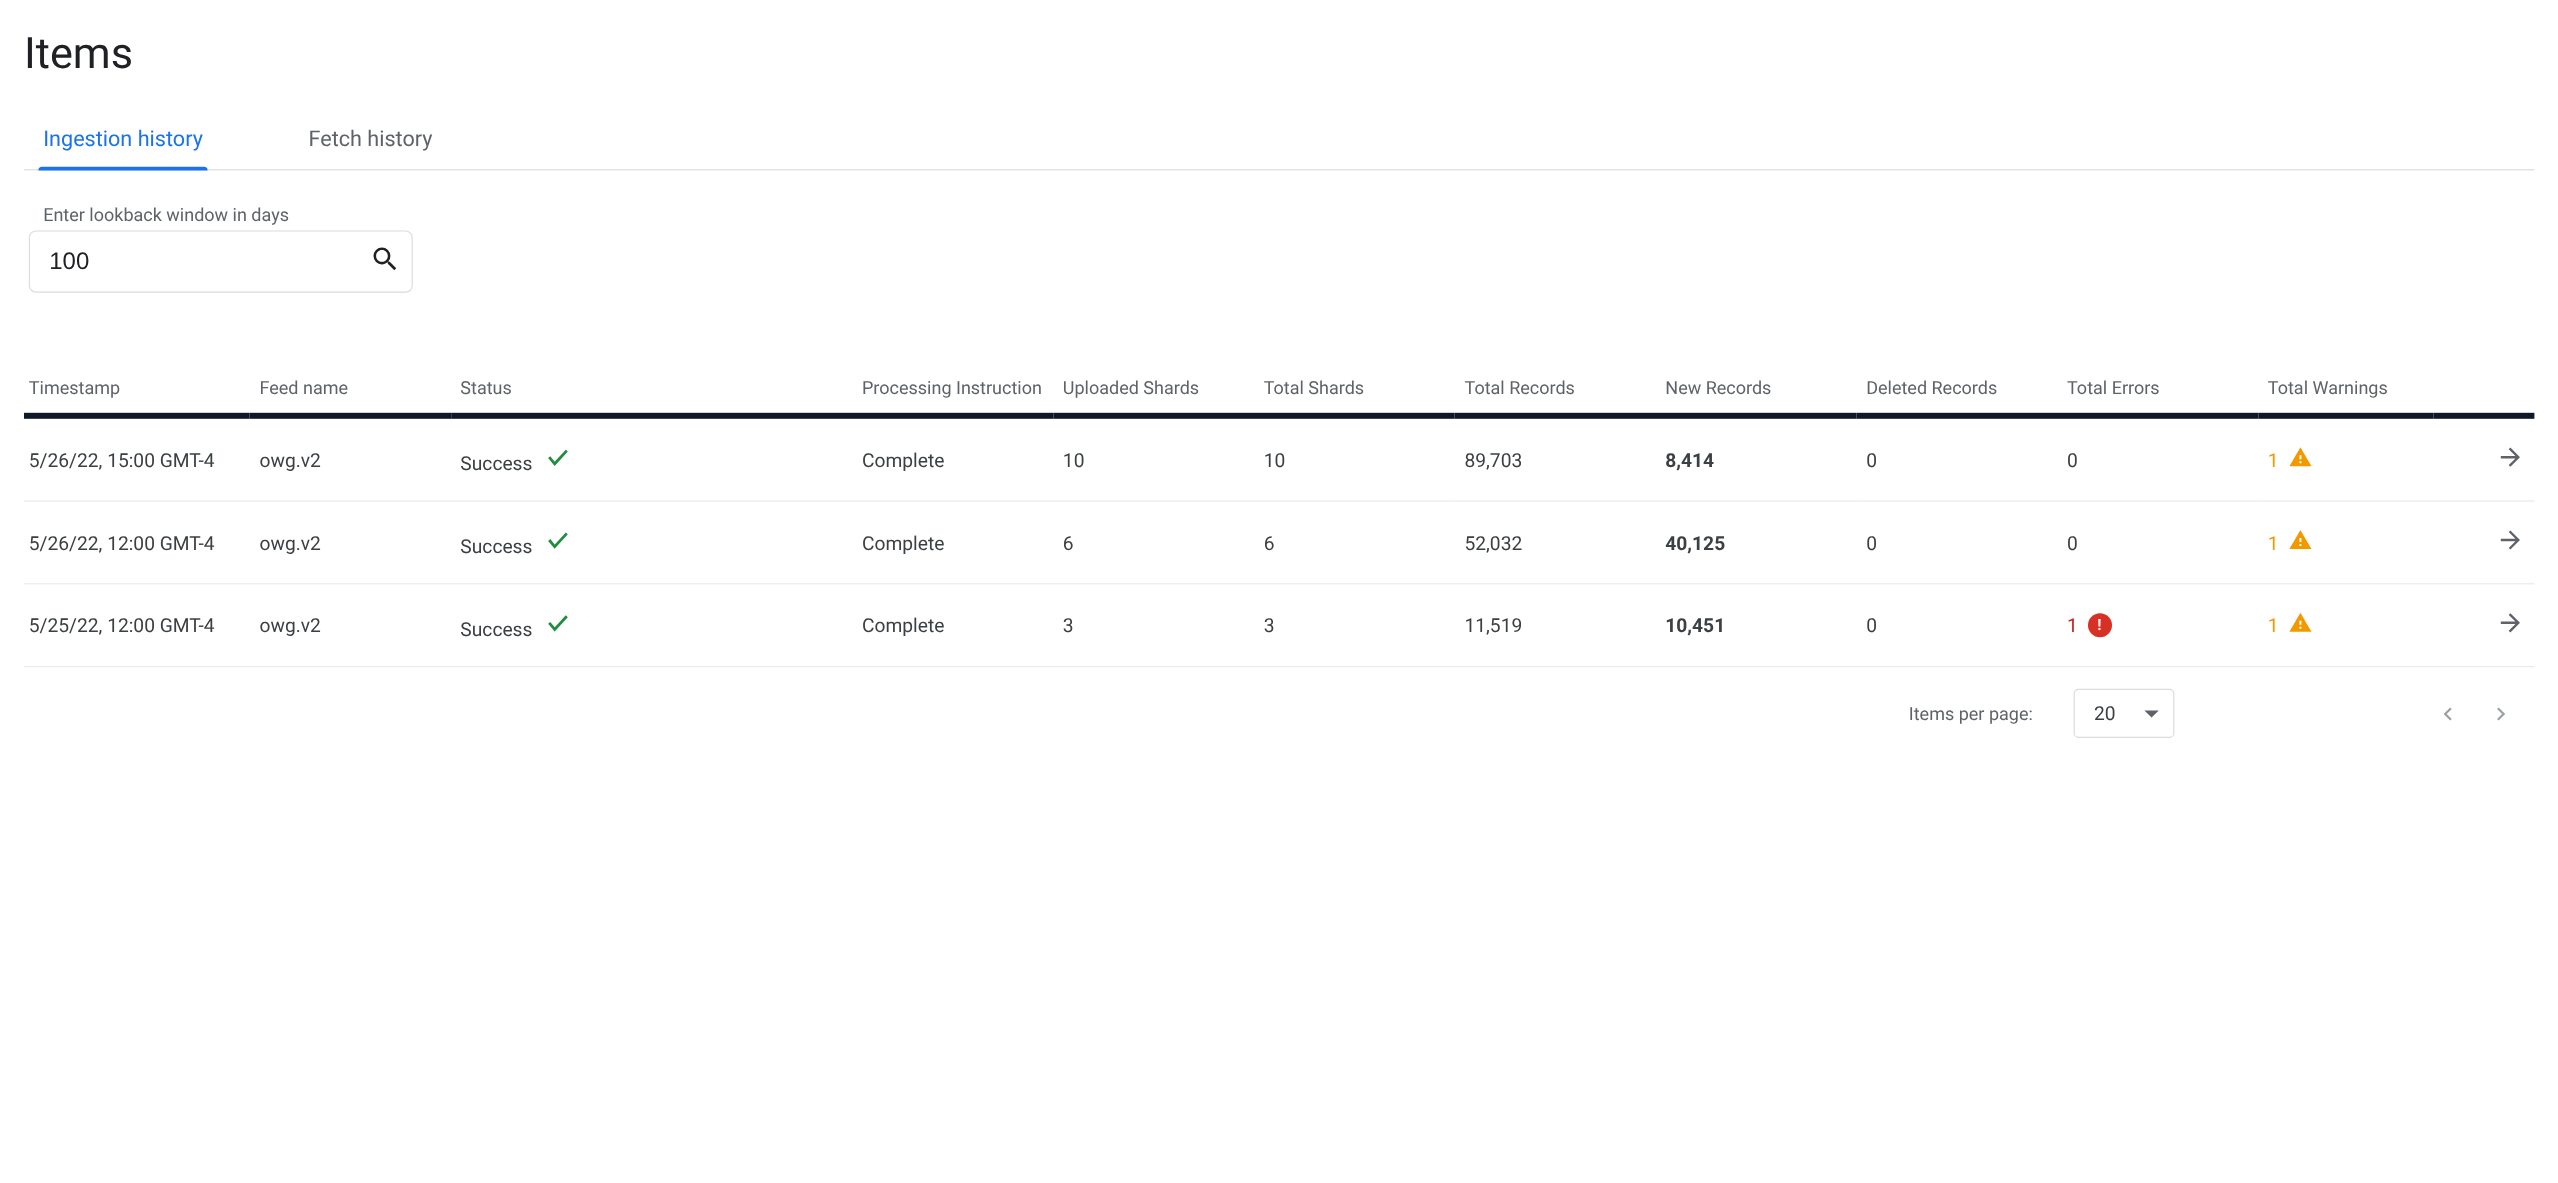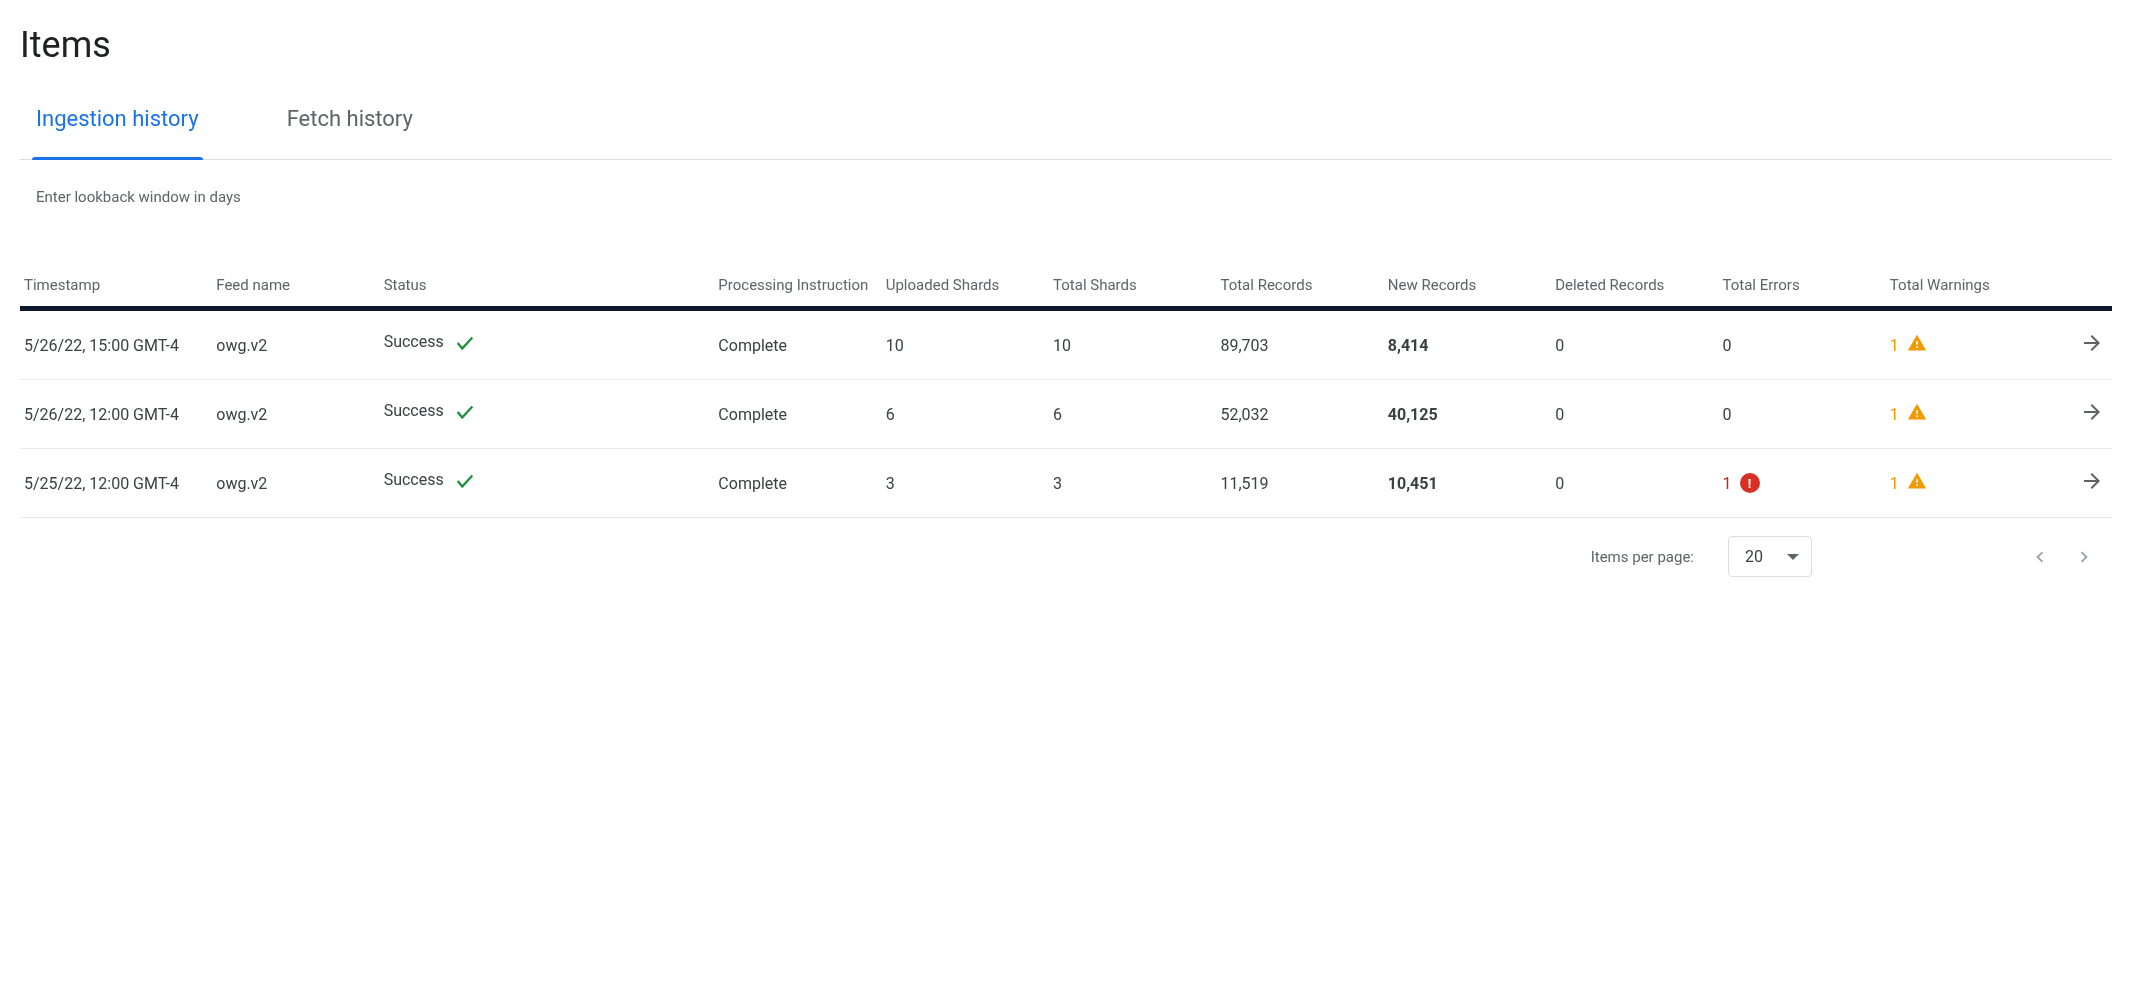--- a/index.html
+++ b/index.html
@@ -19,22 +19,22 @@
     margin: 8px 0 28px 0;
     color: #202124;
   }
   .tabs {
     display: flex;
     border-bottom: 1px solid #dadce0;
     gap: 80px;
     padding-left: 12px;
   }
   .tab {
-    padding: 12px 4px 28px 4px;
-    font-size: 22px;
+    padding: 12px 4px 14px 4px;
+    font-size: 18px;
     color: #5f6368;
     cursor: pointer;
     position: relative;
   }
   .tab.active {
     color: #1a73e8;
   }
   .tab.active::after {
     content: "";
     position: absolute;
@@ -87,21 +87,21 @@
     vertical-align: top;
   }
   .table td {
     font-size: 16px;
     color: #3c4043;
     padding: 20px 8px;
     border-bottom: 1px solid #e8eaed;
     vertical-align: middle;
   }
   .table th:first-child, .table td:first-child { padding-left: 4px; }
-  .status-cell { display: flex; align-items: flex-start; gap: 10px; }
+  .status-cell { display: flex; align-items: flex-end; gap: 10px; }
   .check-icon svg { width: 22px; height: 22px; fill: none; stroke: #1e8e3e; stroke-width: 2.5; }
   .green { color: #137333; font-weight: 700; }
   .red { color: #c5221f; }
   .orange { color: #f29900; }
   .warn-cell, .err-cell { display: flex; align-items: center; gap: 8px; }
   .triangle-icon svg { width: 20px; height: 20px; fill: #f29900; }
   .circle-icon {
     width: 20px; height: 20px; border-radius: 50%;
     background: #d93025; color: #fff;
     display: inline-flex; align-items: center; justify-content: center;
@@ -164,20 +164,28 @@
 
   <h1 class="page-title">Items</h1>
 
   <div class="tabs">
     <div class="tab active">Ingestion history</div>
     <div class="tab">Fetch history</div>
   </div>
 
   <div class="filter-row">
     <div class="filter-label">Enter lookback window in days</div>
+    <div class="input-wrap">
+      <input type="text" value="100" style="">
+      <span class="icon-search">
+        <svg viewBox="0 0 24 24">
+            <path d="M15.5 14h-.79l-.28-.27A6.471 6.471 0 0016 9.5 6.5 6.5 0 109.5 16c1.61 0 3.09-.59 4.23-1.57l.27.28v.79l5 4.99L20.49 19l-4.99-5zm-6 0C7.01 14 5 11.99 5 9.5S7.01 5 9.5 5 14 7.01 14 9.5 11.99 14 9.5 14z"></path>
+          </svg>
+      </span>
+    </div>
   </div>
 
   <table class="table">
     <colgroup>
       <col class="col-timestamp">
         <col class="col-feedname">
         <col class="col-status">
       <col class="col-pi">
         <col class="col-us">
         <col class="col-ts">

